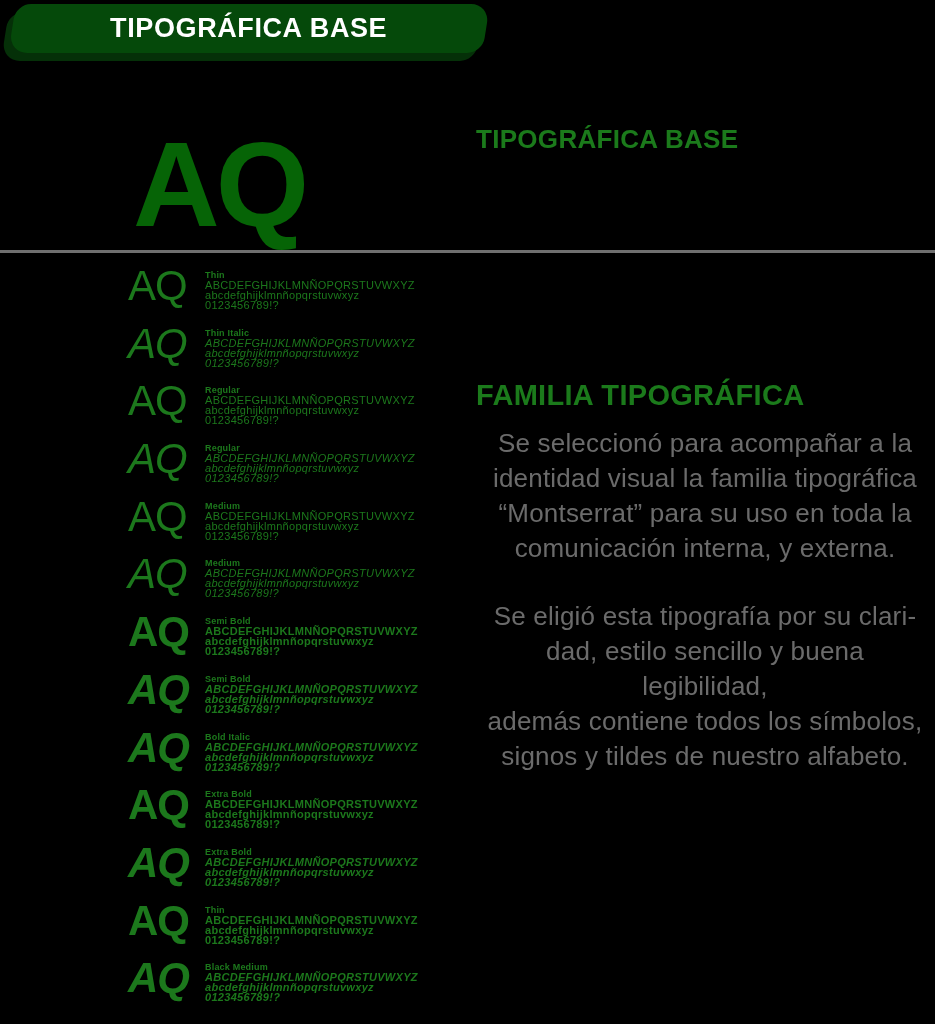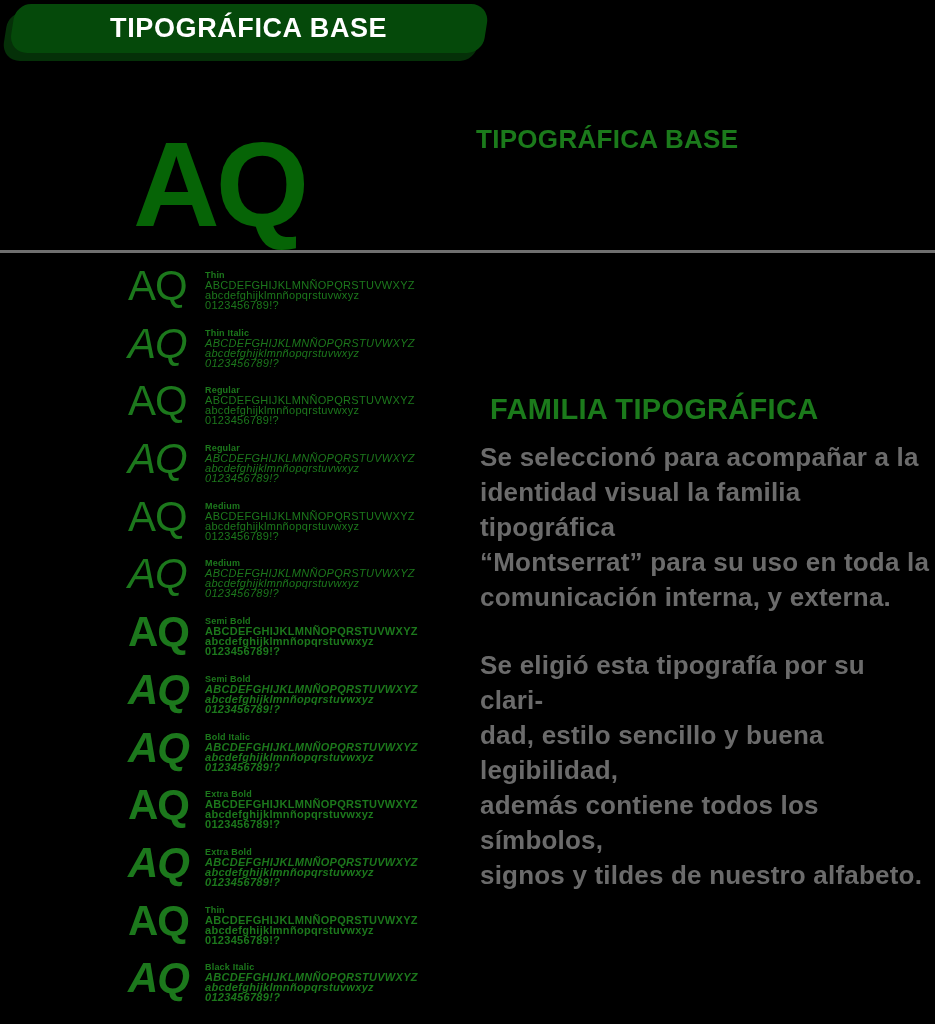--- a/index.html
+++ b/index.html
@@ -50,27 +50,27 @@
   }
   .intro-body {
     margin: 10px 0 0; font-size: 25px; font-weight: 700;
     color: var(--gray-text, #6b6b6b); line-height: 34px;
     white-space: pre-line; letter-spacing: 0.2px;
   }
 
   
   .familia { position: absolute; left: 476px; top: 379px; width: 458px; }
   .familia-heading {
-    margin: 14px; font-size: 29px; font-weight: 800;
+    margin: 0; font-size: 29px; font-weight: 800;
     color: var(--heading-green, #1b7a1b); letter-spacing: 0.3px;
   }
   .familia-p {
-    margin: 14px 4px 0; font-size: 26px; font-weight: 700;
+    margin: 14px 4px 0; font-size: 26px; font-weight: 400;
     color: var(--gray-text, #6b6b6b); line-height: 35px;
-    white-space: pre-line; letter-spacing: 0.2px;
+    white-space: pre-line; letter-spacing: 0.2px; text-align: center;
   }
   .familia-p + .familia-p { margin-top: 33px; }
 
   
   .weights { position: absolute; left: 128px; top: 261px; }
   .weight-item { display: flex; align-items: flex-start; height: 57.7px; }
   .wi-aq {
     flex: 0 0 77px; width: 77px;
     font-size: 42px; line-height: 50px; letter-spacing: -1px;
     color: var(--list-green, #1c781c);
@@ -223,19 +223,19 @@
       <div class="wi-label">Thin</div>
       <div class="wi-line" style="font-weight: 900; font-style: normal;">ABCDEFGHIJKLMNÑOPQRSTUVWXYZ</div>
       <div class="wi-line" style="font-weight: 900; font-style: normal;">abcdefghijklmnñopqrstuvwxyz</div>
       <div class="wi-line" style="font-weight: 900; font-style: normal;">0123456789!?</div>
     </div>
   </div>
 
   <div class="weight-item">
     <div class="wi-aq" style="font-weight: 900; font-style: italic;">AQ</div>
     <div class="wi-text">
-      <div class="wi-label">Black Italic</div>
+      <div class="wi-label">Black Medium</div>
       <div class="wi-line" style="font-weight: 900; font-style: italic;">ABCDEFGHIJKLMNÑOPQRSTUVWXYZ</div>
       <div class="wi-line" style="font-weight: 900; font-style: italic;">abcdefghijklmnñopqrstuvwxyz</div>
       <div class="wi-line" style="font-weight: 900; font-style: italic;">0123456789!?</div>
     </div>
   </div>
 </div>
 
 </body></html>

